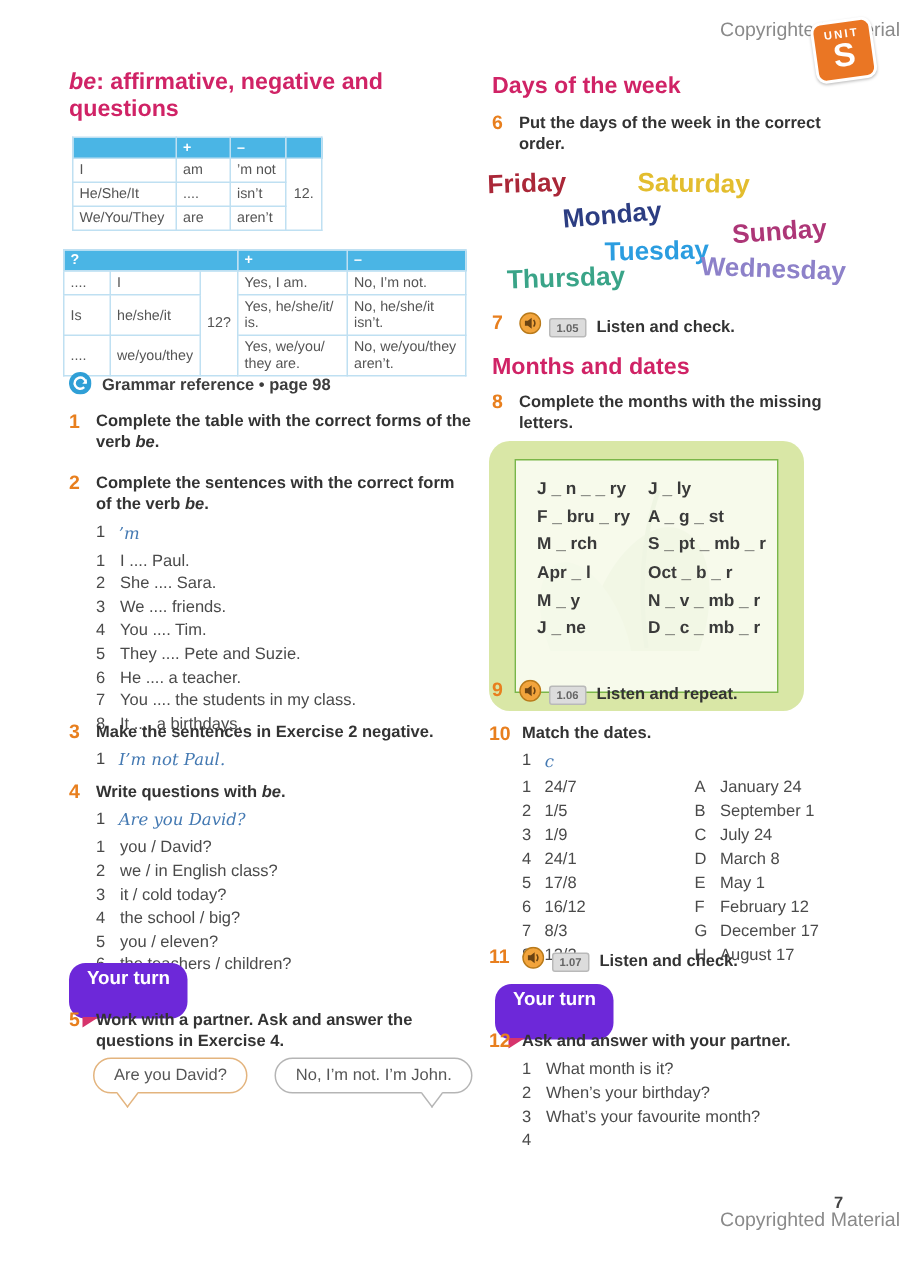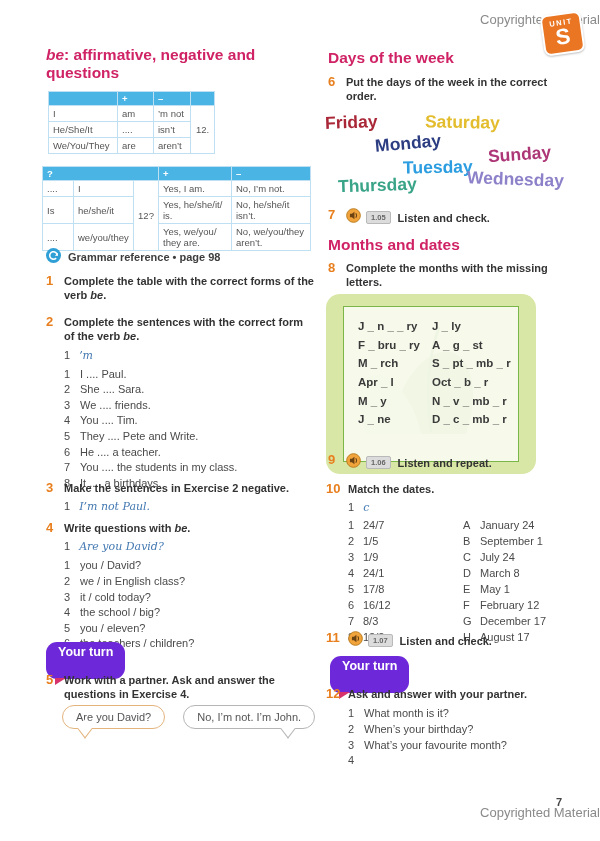--- a/index.html
+++ b/index.html
@@ -189,21 +189,21 @@
         <div class="item">
             <span class="n">3</span>
             <span>We .... friends.</span>
           </div>
         <div class="item">
             <span class="n">4</span>
             <span>You .... Tim.</span>
           </div>
         <div class="item">
             <span class="n">5</span>
-            <span>They .... Pete and Write.</span>
+            <span>They .... Pete and Suzie.</span>
           </div>
         <div class="item">
             <span class="n">6</span>
             <span>He .... a teacher.</span>
           </div>
         <div class="item">
             <span class="n">7</span>
             <span>You .... the students in my class.</span>
           </div>
         <div class="item">

